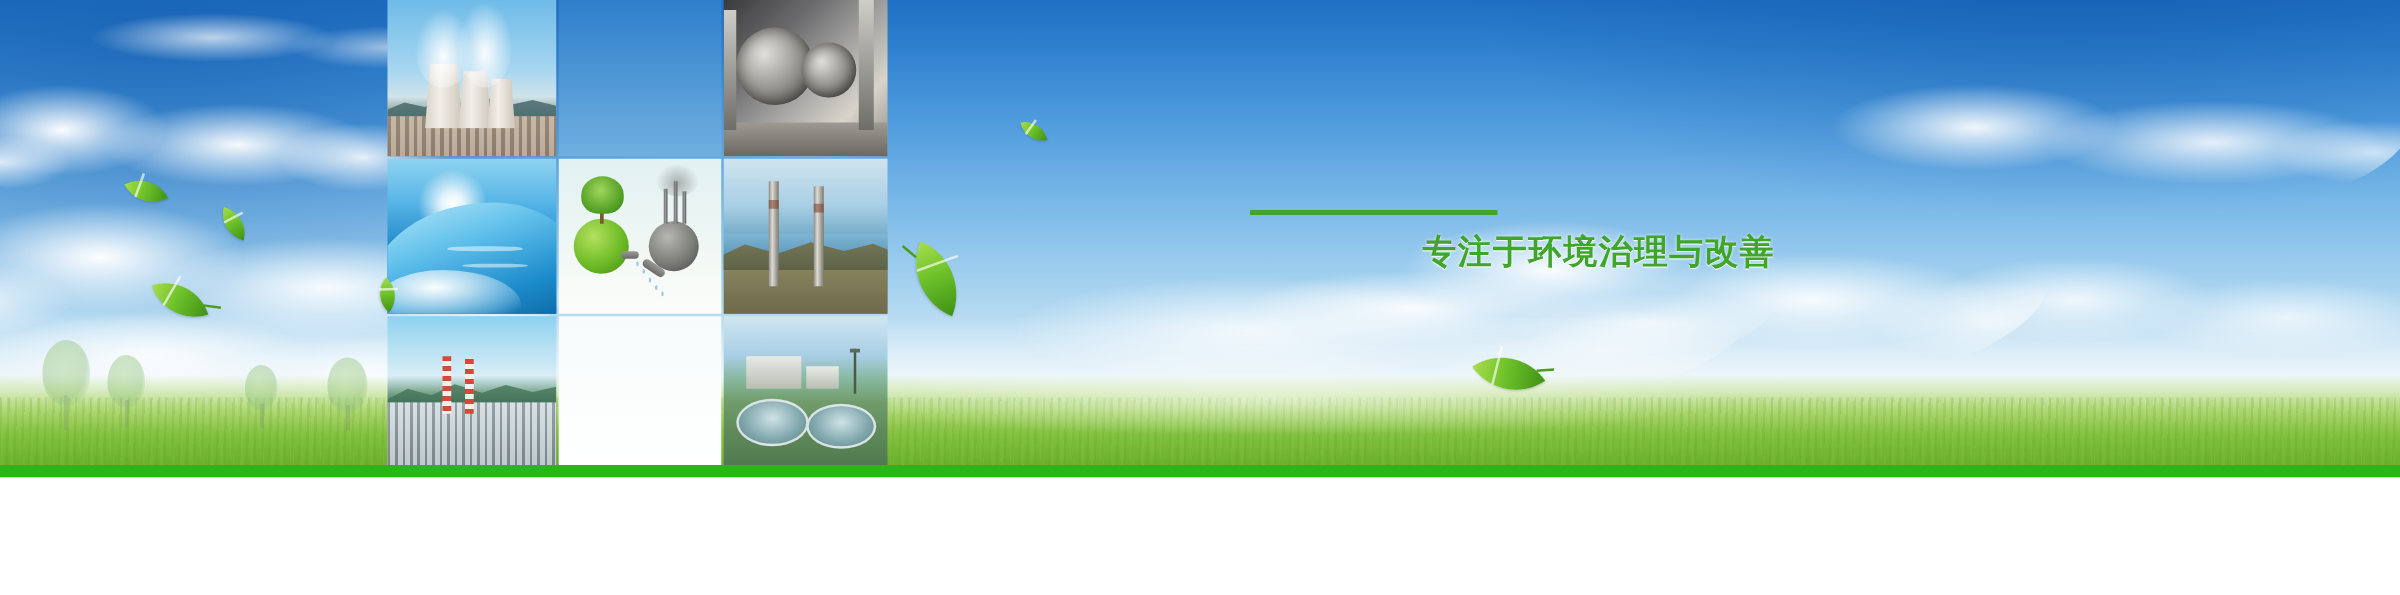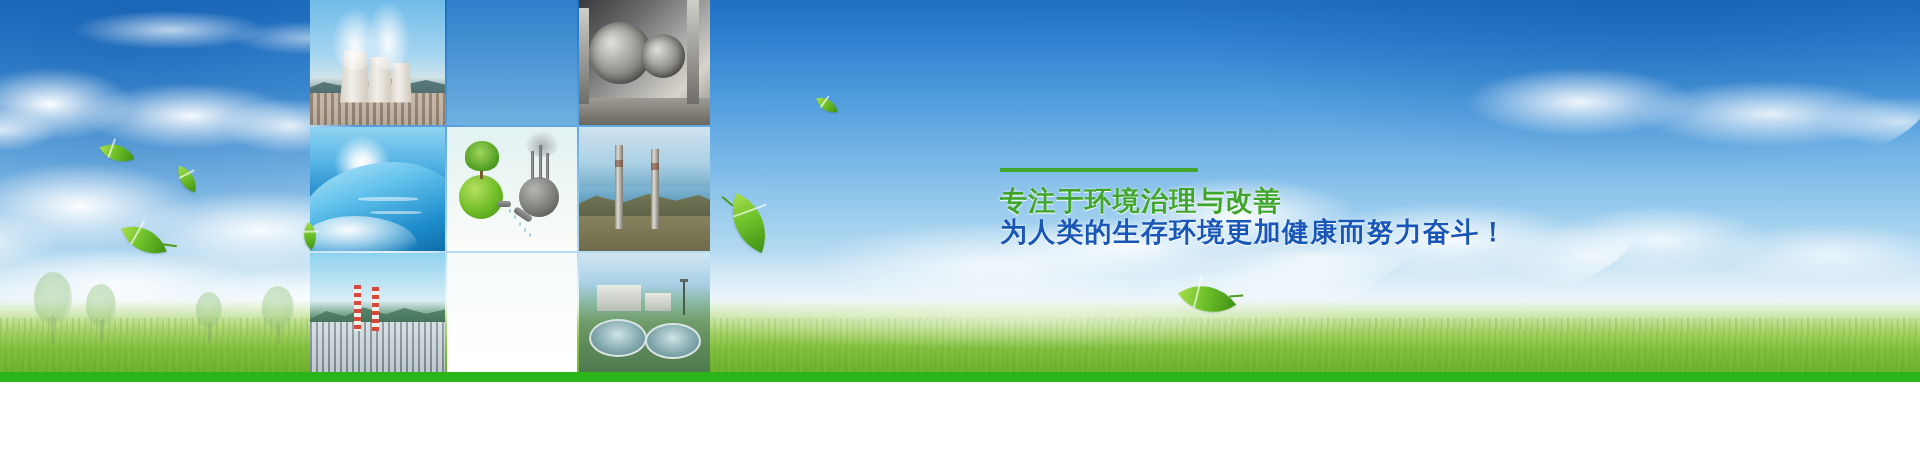--- a/index.html
+++ b/index.html
@@ -1,21 +1,21 @@
 <!DOCTYPE html>
 <html><head>
 <meta charset="utf-8">
 <style>
   html,body{margin:0;padding:0;}
   body{
     width:1920px;height:476px;overflow:hidden;
     font-family:"Liberation Sans","DejaVu Sans",sans-serif;
     background:#8fc9ee;
   }
-  #banner{position:relative;width:1920px;height:476px;overflow:hidden;}
+  #banner{position:relative;width:1920px;height:476px;overflow:hidden;text-align:right;}
 
   
   .sky{
     position:absolute;inset:0;
     background:
       linear-gradient(to bottom,
         #1f6fc4 0%,
         #2f80cf 8%,
         #4e9bdd 20%,
         #76b6e7 33%,
@@ -377,21 +377,20 @@
       <div class="bldg" style="left:66px;top:40px;width:26px;height:18px;"></div>
       <div class="mast" style="left:104px;top:26px;height:36px;"></div>
       <div class="basin" style="left:10px;top:66px;width:54px;height:34px;"></div>
       <div class="basin" style="left:66px;top:70px;width:52px;height:32px;"></div>
     </div>
   </div>
 
   <div id="copy">
     <div id="rule"></div>
     <div class="line" id="line-1">专注于环境治理与改善</div>
-    <div class="line" id="line-2">为人类的生存环境更加健康而努力奋斗！</div>
   </div>
 
   <div class="leaf" style="left:104px;top:140px;width:26px;height:26px;transform:rotate(-28deg);">
     <div class="blade"></div>
       <div class="vein"></div>
   </div>
   <div class="leaf" style="left:176px;top:168px;width:22px;height:22px;transform:rotate(14deg);">
     <div class="blade"></div>
       <div class="vein"></div>
   </div>

